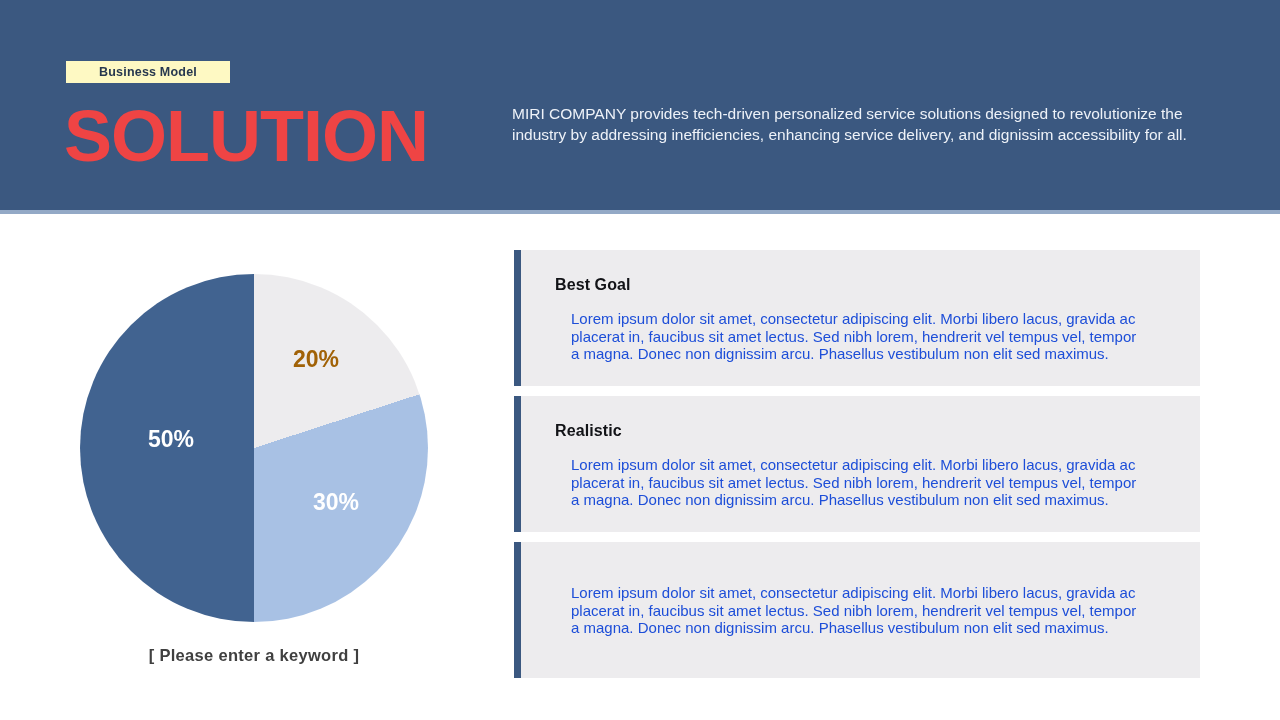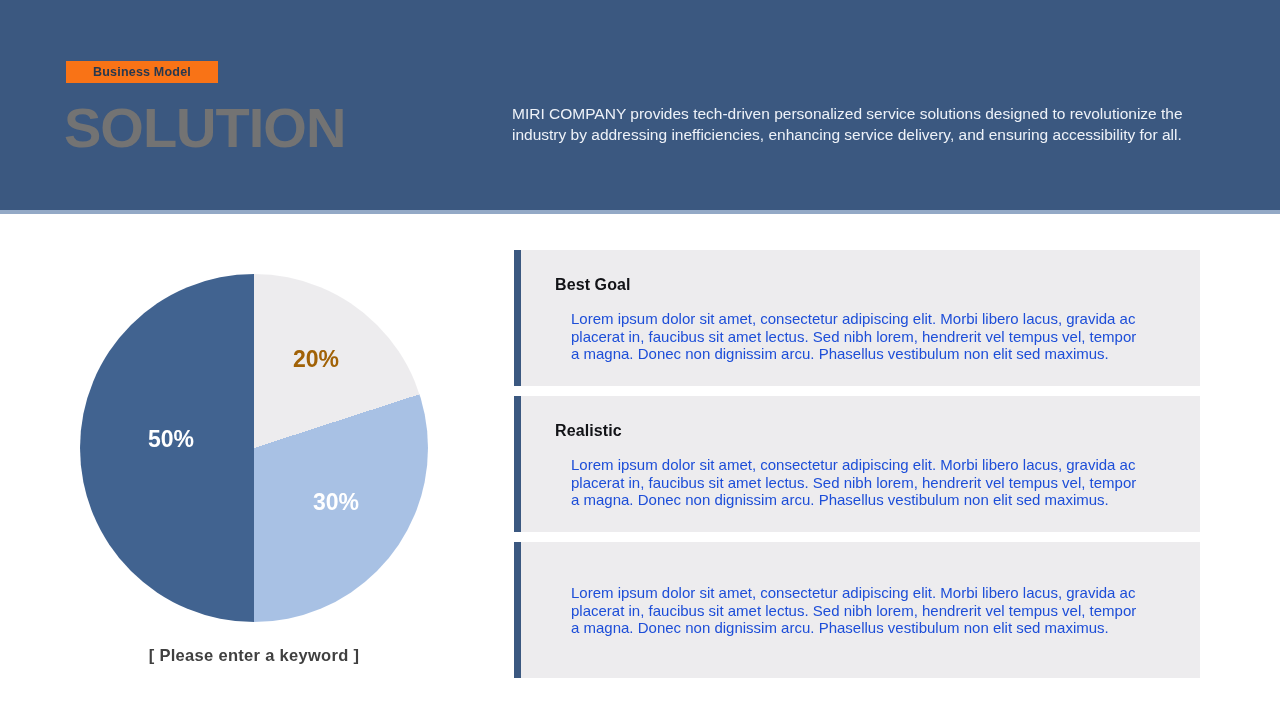--- a/index.html
+++ b/index.html
@@ -30,40 +30,40 @@
     left: 0;
     top: 210px;
     width: 1280px;
     height: 4px;
     background: #93a9c6;
   }
   .badge {
     position: absolute;
     left: 66px;
     top: 61px;
-    width: 152px;
+    width: 164px;
     height: 22px;
-    background: #f97316;
+    background: #fef9c3;
     display: flex;
     align-items: center;
     justify-content: center;
   }
   .badge-label {
     font-size: 12.5px;
     font-weight: bold;
     color: #27384f;
     letter-spacing: 0.2px;
   }
   .title {
     position: absolute;
     left: 64px;
     top: 100px;
-    font-size: 56px;
-    font-weight: bold;
-    color: #737373;
+    font-size: 72px;
+    font-weight: bold;
+    color: #ef4444;
     letter-spacing: -1px;
     line-height: 1;
     white-space: nowrap;
   }
   .intro {
     position: absolute;
     left: 512px;
     top: 104px;
     width: 700px;
     font-size: 15.5px;
@@ -162,21 +162,21 @@
 
 <div class="header"></div>
 <div class="header-underline"></div>
 
 <div class="badge">
   <span class="badge-label">Business Model</span>
 </div>
 
 <div class="title">SOLUTION</div>
 
-<div class="intro">MIRI COMPANY provides tech-driven personalized service solutions designed to revolutionize the industry by addressing inefficiencies, enhancing service delivery, and ensuring accessibility for all.</div>
+<div class="intro">MIRI COMPANY provides tech-driven personalized service solutions designed to revolutionize the industry by addressing inefficiencies, enhancing service delivery, and dignissim accessibility for all.</div>
 
 <div class="chart-area">
   <div class="pie" id="pie-shape" style="background: conic-gradient(rgb(237, 236, 238) 0deg, rgb(237, 236, 238) 72deg, rgb(168, 193, 228) 72deg, rgb(168, 193, 228) 180deg, rgb(65, 99, 144) 180deg, rgb(65, 99, 144) 360deg);"></div>
   <span class="pie-label pie-label-a">20%</span>
   <span class="pie-label pie-label-b">30%</span>
   <span class="pie-label pie-label-c">50%</span>
 </div>
 <div class="chart-caption">[ Please enter a keyword ]</div>
 
 <div class="cards">

